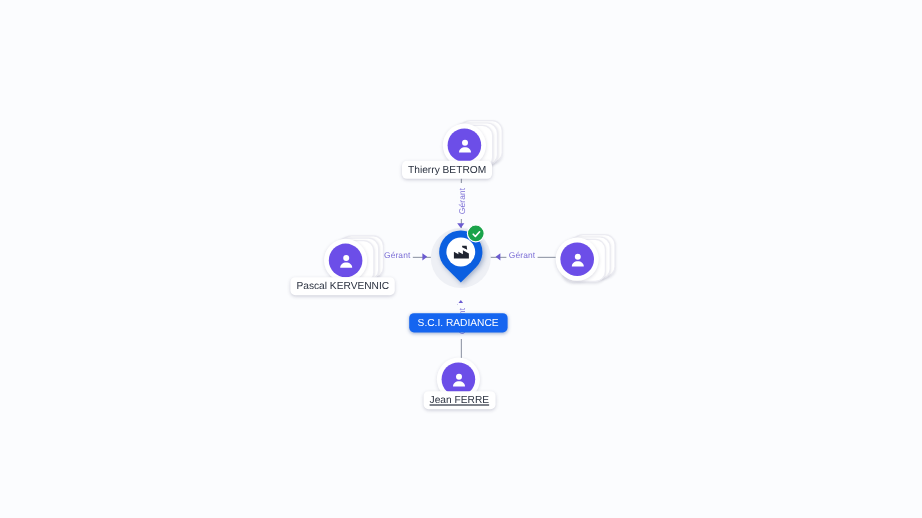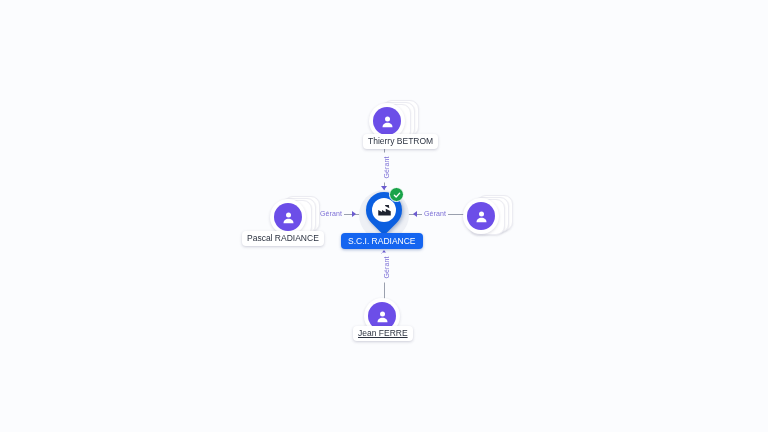--- a/index.html
+++ b/index.html
@@ -178,20 +178,21 @@
   #company-label {
     position: absolute;
     background: #1565f0;
     border-radius: 4px;
     font-size: 8.5px;
     color: #ffffff;
     line-height: 14px;
     padding: 1px 7px;
     white-space: nowrap;
     box-shadow: 0 1px 3px rgba(20,60,140,.35);
+    margin-top: 28px;
   }
 </style>
 </head>
 <body style="background: rgb(251, 252, 254);">
 
 <div id="graph-canvas">
 
   <div class="edge-line edge-v" style="left:384px; top:147px; height:48px;"></div>
   <div class="arrow arrow-down" style="left:381px; top:186px;"></div>
   <div class="edge-label vert" style="left:371px; top:163px; width:26px; text-align:center; transform:rotate(-90deg);">Gérant</div>
@@ -215,37 +216,37 @@
     <div class="avatar-plate"></div>
     <div class="avatar-circle">
       <span>
         <svg width="15" height="15" viewBox="0 0 24 24" fill="#ffffff">
           <circle cx="12" cy="8" r="4"></circle>
           <path d="M4 21c0-4.4 3.6-7 8-7s8 2.6 8 7z"></path>
         </svg>
       </span>
     </div>
   </div>
-  <div class="node-label" style="left:363px; top:134px;">Thierry BETROM</div>
+  <div class="node-label" style="left:335px; top:134px;">Thierry BETROM</div>
 
   <div class="person-node" style="left:268px; top:195px;">
     <div class="stack-card s3"></div>
     <div class="stack-card s2"></div>
     <div class="stack-card s1"></div>
     <div class="avatar-plate"></div>
     <div class="avatar-circle">
       <span>
         <svg width="15" height="15" viewBox="0 0 24 24" fill="#ffffff">
           <circle cx="12" cy="8" r="4"></circle>
           <path d="M4 21c0-4.4 3.6-7 8-7s8 2.6 8 7z"></path>
         </svg>
       </span>
     </div>
   </div>
-  <div class="node-label" style="left:242px; top:231px;">Pascal RADIANCE</div>
+  <div class="node-label" style="left:242px; top:231px;">Pascal KERVENNIC</div>
 
   <div class="person-node" style="left:461px; top:194px;">
     <div class="stack-card s3"></div>
     <div class="stack-card s2"></div>
     <div class="stack-card s1"></div>
     <div class="avatar-plate"></div>
     <div class="avatar-circle">
       <span>
         <svg width="15" height="15" viewBox="0 0 24 24" fill="#ffffff">
           <circle cx="12" cy="8" r="4"></circle>

